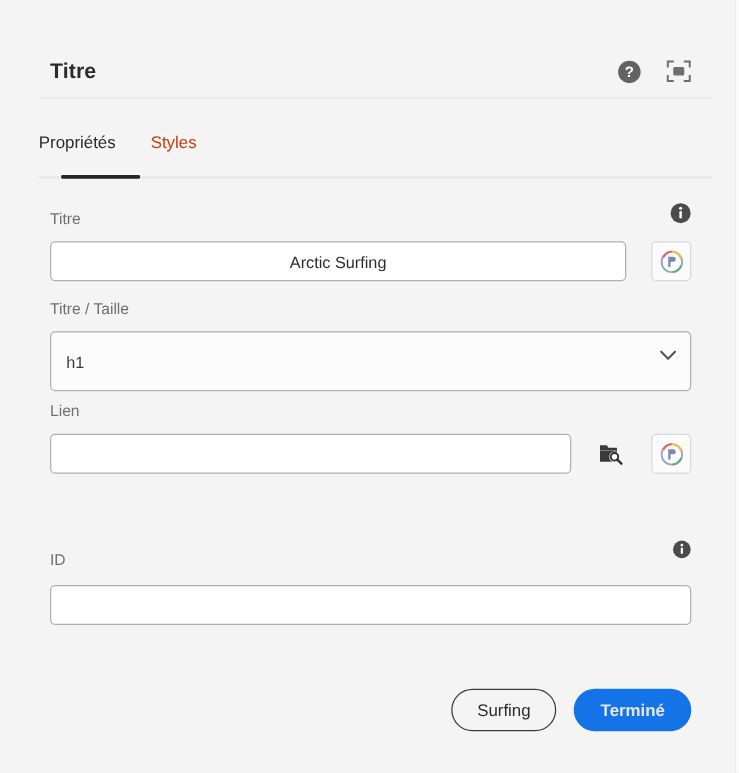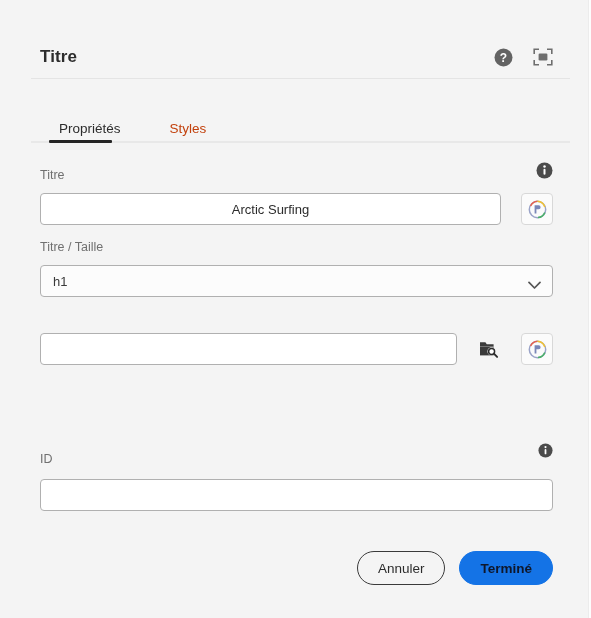--- a/index.html
+++ b/index.html
@@ -79,25 +79,25 @@
     left: 31px;
     top: 78px;
     width: 539px;
     height: 1px;
     background: #e4e4e4;
   }
 
   
   .tabs {
     position: absolute;
-    left: 59px;
+    left: 31px;
     top: 106px;
     display: flex;
-    align-items: flex-end;
-    gap: 49px;
+    align-items: flex-start;
+    gap: 28px;
     height: 30px;
   }
   .tab {
     font-size: 13.5px;
     color: #c2410c;
     cursor: pointer;
     background: none;
     border: none;
     padding: 0;
     font-family: inherit;
@@ -184,21 +184,21 @@
   }
 
   .select-wrap {
     position: relative;
     width: 513px;
     height: 32px;
   }
   .select-box {
     box-sizing: border-box;
     width: 100%;
-    height: 32px;
+    height: 48px;
     background: #fcfcfc;
     border: 1px solid #b0b0b0;
     border-radius: 4px;
     display: flex;
     align-items: center;
     padding: 0 12px;
     font-size: 13px;
     color: #3a3a3a;
     cursor: pointer;
   }
@@ -238,21 +238,21 @@
     justify-content: center;
   }
   .btn-secondary {
     background: transparent;
     border: 1.6px solid #3a3a3a;
     color: #2c2c2c;
   }
   .btn-primary {
     background: #1473e6;
     border: 1px solid #1473e6;
-    color: #0f172a;
+    color: #e5e5e5;
     font-weight: bold;
   }
 </style>
 </head>
 <body>
 
 <div class="page">
 
   <div class="right-edge"></div>
 
@@ -328,20 +328,21 @@
           </div>
           <span class="chev">
             <svg width="13" height="9" viewBox="0 0 13 9">
               <path d="M1,1.4 L6.5,7 L12,1.4" fill="none" stroke="#555555" stroke-width="1.7" stroke-linecap="round" stroke-linejoin="round"></path>
             </svg>
           </span>
         </div>
       </div>
 
       <div class="field" style="height:87px;">
+        <span class="field-label">Lien</span>
 
         <div class="row" style="margin-top:11px;">
           <input class="text-input" style="width: 441px;" value="">
           <button class="plain-btn">
             <svg width="20" height="19" viewBox="0 0 20 19">
               <path d="M1,4.2 L1,2.2 L6.4,2.2 L7.8,4.2 L14.6,4.2 L14.6,6.2 L1,6.2 Z" fill="#3a3a3a"></path>
               <path d="M1,6.4 L14.6,6.4 L14.6,15.4 L1,15.4 Z" fill="#3a3a3a"></path>
               <circle cx="12.6" cy="11.4" r="4.2" fill="#ffffff"></circle>
               <circle cx="12.6" cy="11.4" r="3" fill="none" stroke="#2c2c2c" stroke-width="1.5"></circle>
               <path d="M14.9,13.7 L18.1,16.9" stroke="#2c2c2c" stroke-width="1.9" stroke-linecap="round"></path>
@@ -371,18 +372,18 @@
         </span>
 
         <div class="row" style="margin-top:13px;">
           <input class="text-input" style="width: 513px;" value="">
         </div>
       </div>
 
     </div>
 
     <div class="footer">
-      <button class="btn btn-secondary">Annuler</button>
+      <button class="btn btn-secondary">Surfing</button>
       <button class="btn btn-primary">Terminé</button>
     </div>
 
   </div>
 </div>
 
 </body></html>

